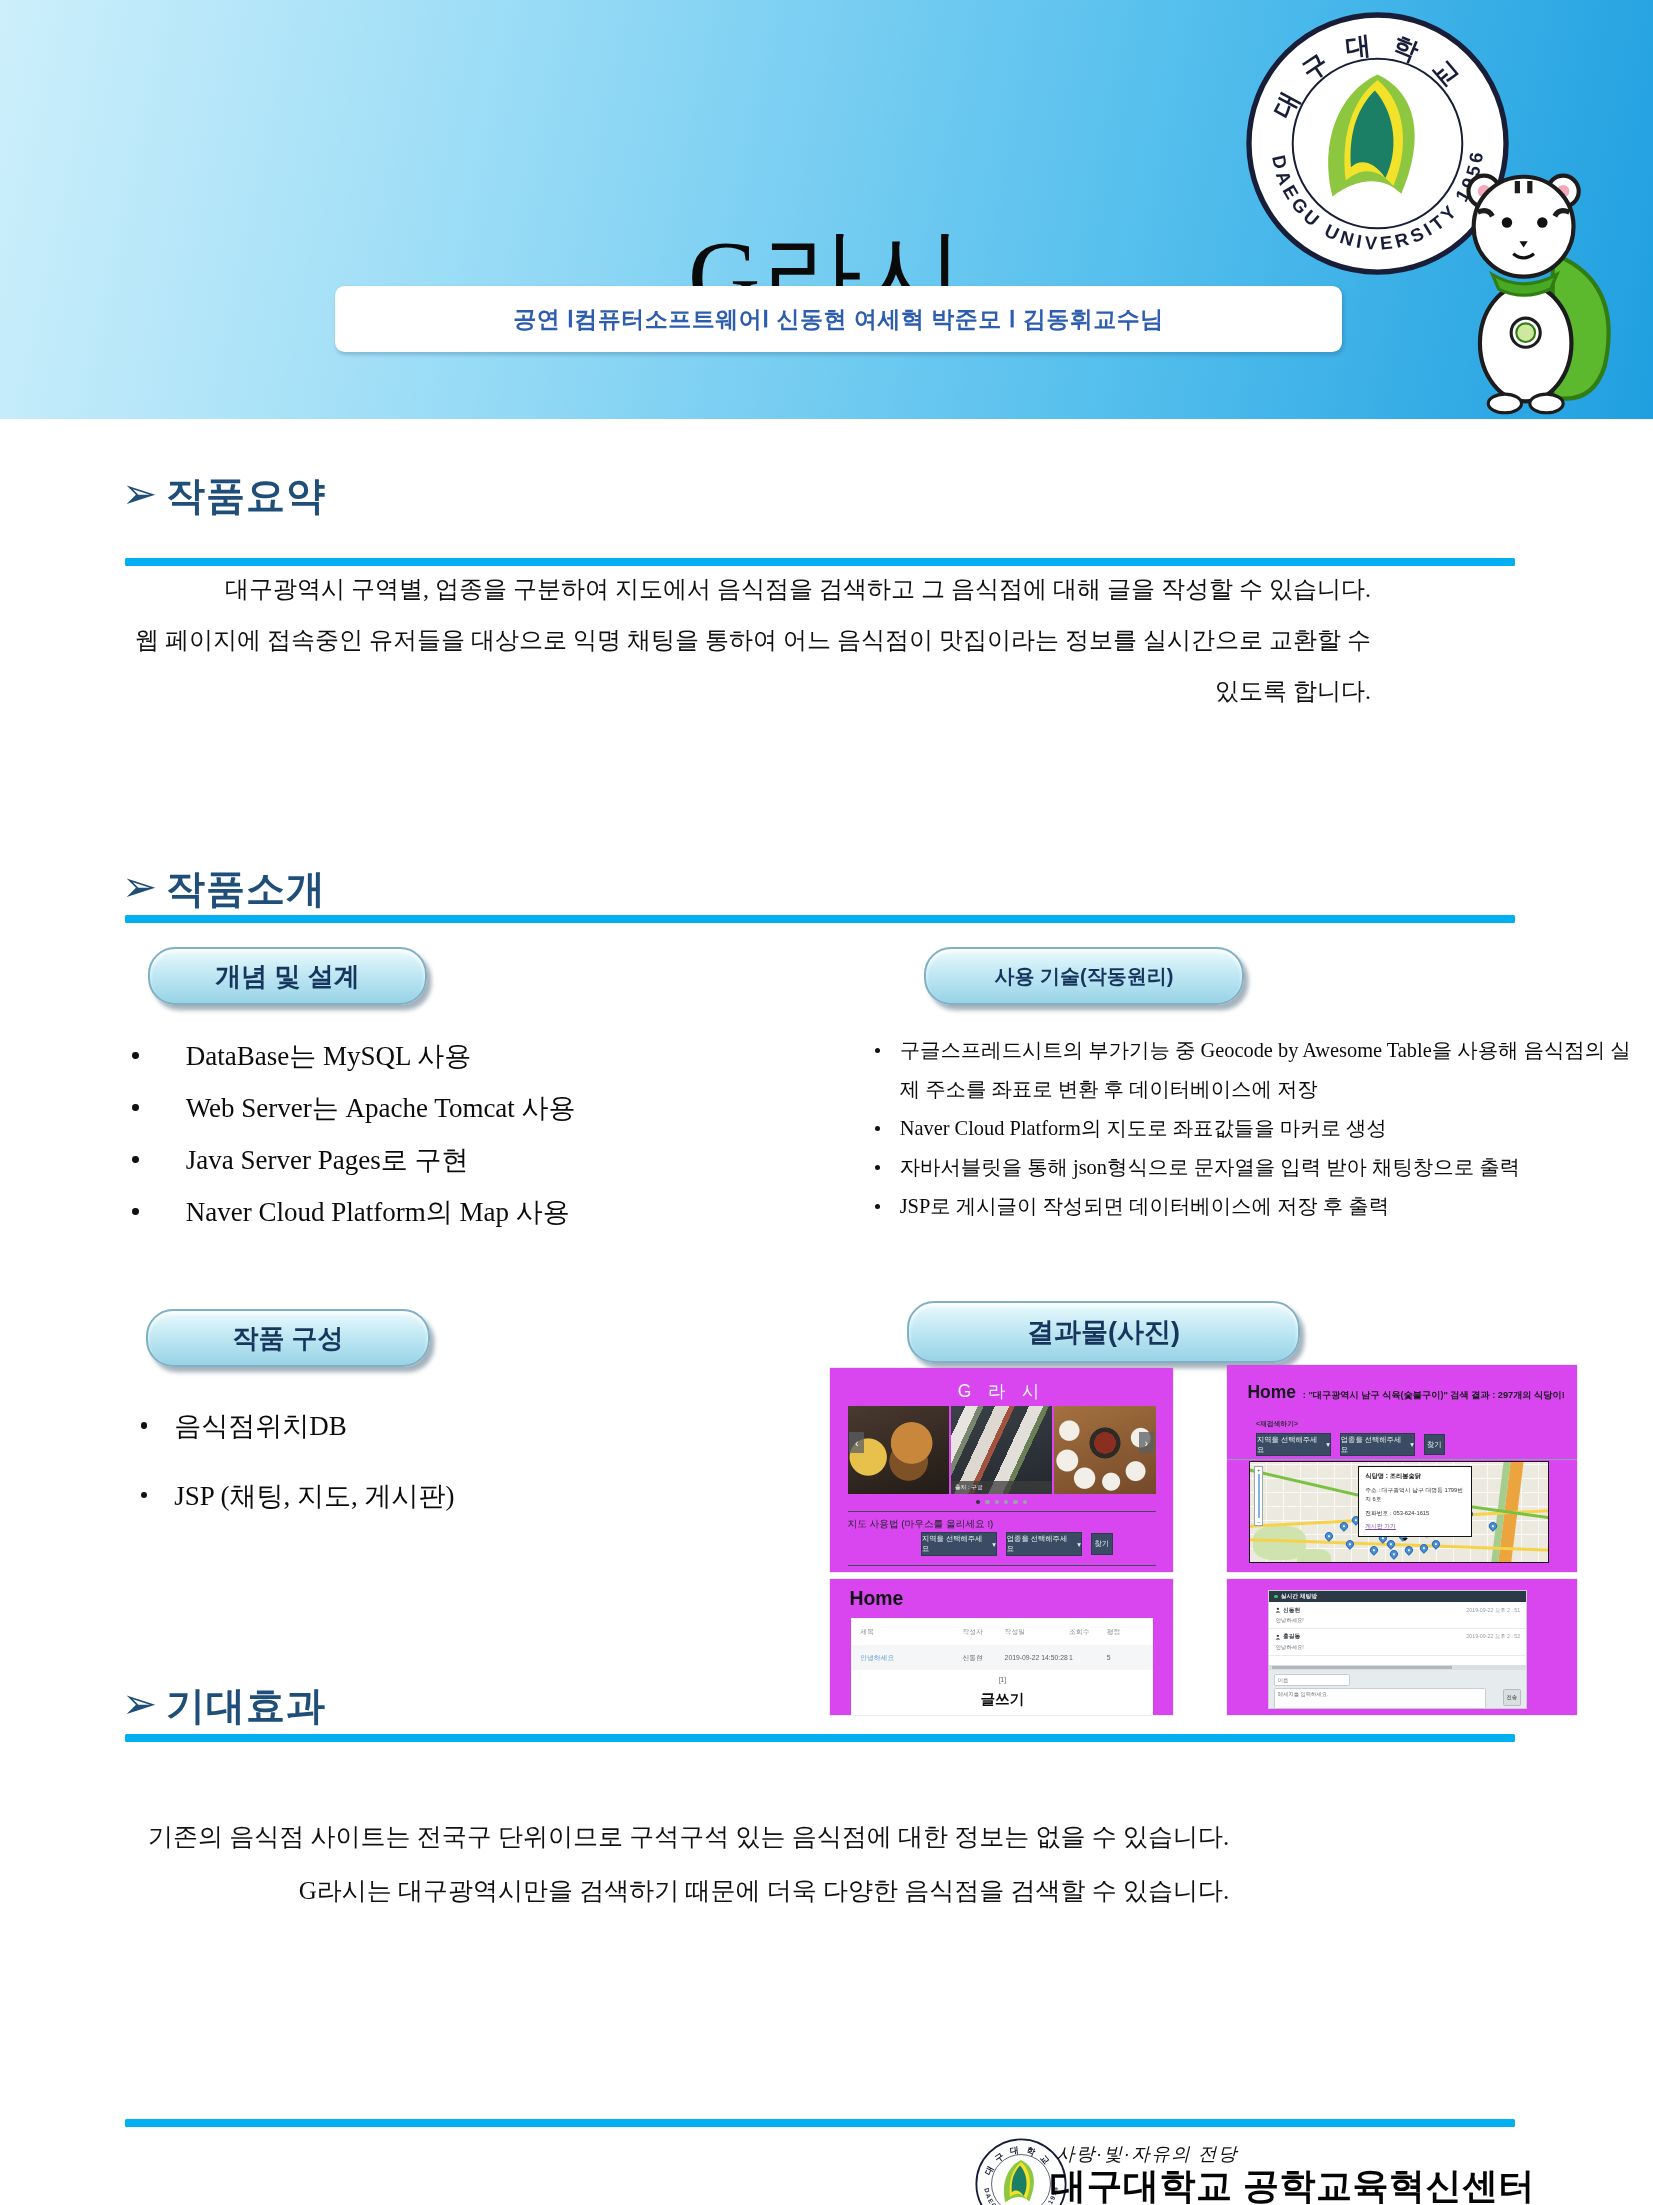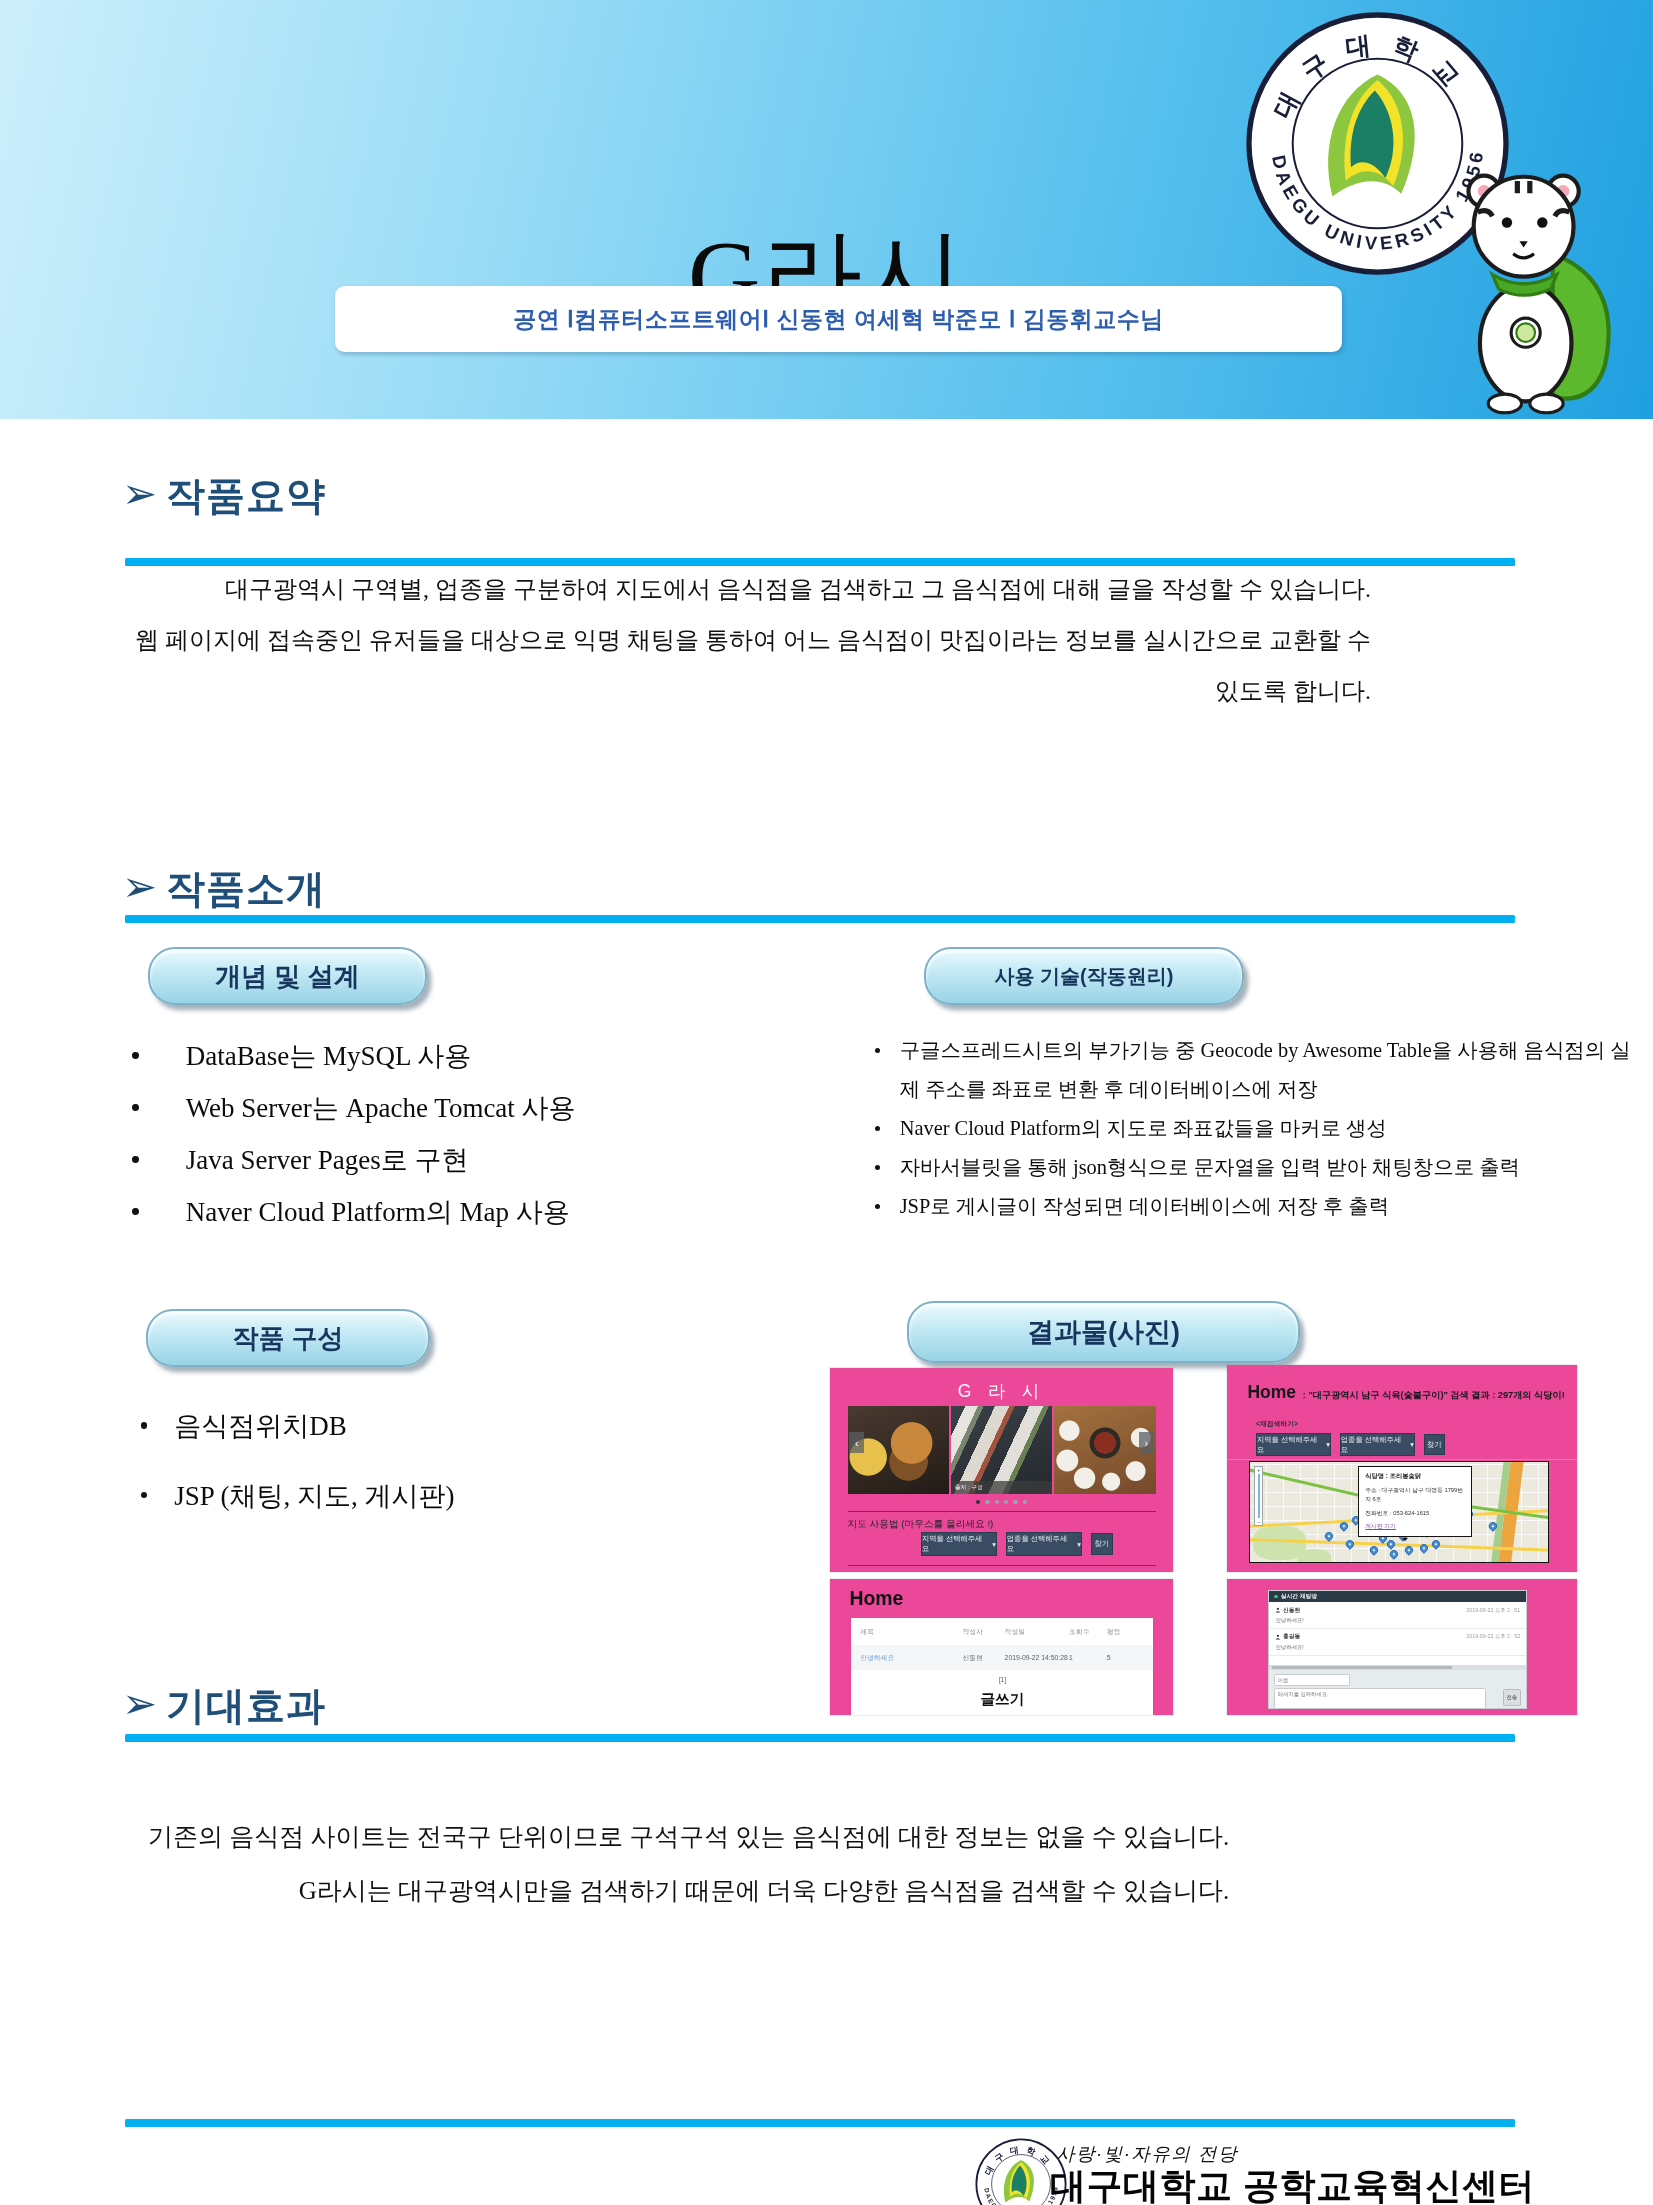--- a/index.html
+++ b/index.html
@@ -38,21 +38,21 @@
          background:linear-gradient(180deg,#eafafd 0%,#bfe7f3 48%,#98d3e6 100%);
          border:2.9px solid #7fb0c6;border-radius:27px;color:#17365d;font-weight:bold;
          box-shadow:4.4px 5.3px 4.4px rgba(55,85,105,.45), inset 0 2.9px 3.9px rgba(255,255,255,.95);}
 
   
   .blist{position:absolute;font-family:"Liberation Serif",serif;color:#0c0c0c;list-style:none;margin:0;padding:0;}
   .blist li{display:flex;}
   .bdot{flex:none;border-radius:50%;background:#111;}
 
   
-  .shot{position:absolute;background:#ec4899;box-shadow:0 0 0 0.5px rgba(120,140,160,.35);overflow:hidden;}
+  .shot{position:absolute;background:#d946ef;box-shadow:0 0 0 0.5px rgba(120,140,160,.35);overflow:hidden;}
   .dkbtn{background:#3a4c63;color:#e8edf2;display:inline-flex;align-items:center;justify-content:center;
          font-size:7.3px;border:0.5px solid #2c3b4e;}
 
   
   .shotA-title{position:absolute;left:0;top:10.7px;width:100%;text-align:center;color:#f4f7fa;
                font-size:17.5px;letter-spacing:5.8px;}
   .carousel{position:absolute;left:17.5px;top:38px;width:308px;height:88px;display:flex;gap:1.9px;}
   .photo{flex:1;position:relative;}
   .food1{background:radial-gradient(circle at 63% 42%,#c9873b 0 25%,transparent 26%),
                radial-gradient(circle at 60% 63%,#7e5226 0 23%,transparent 24%),

